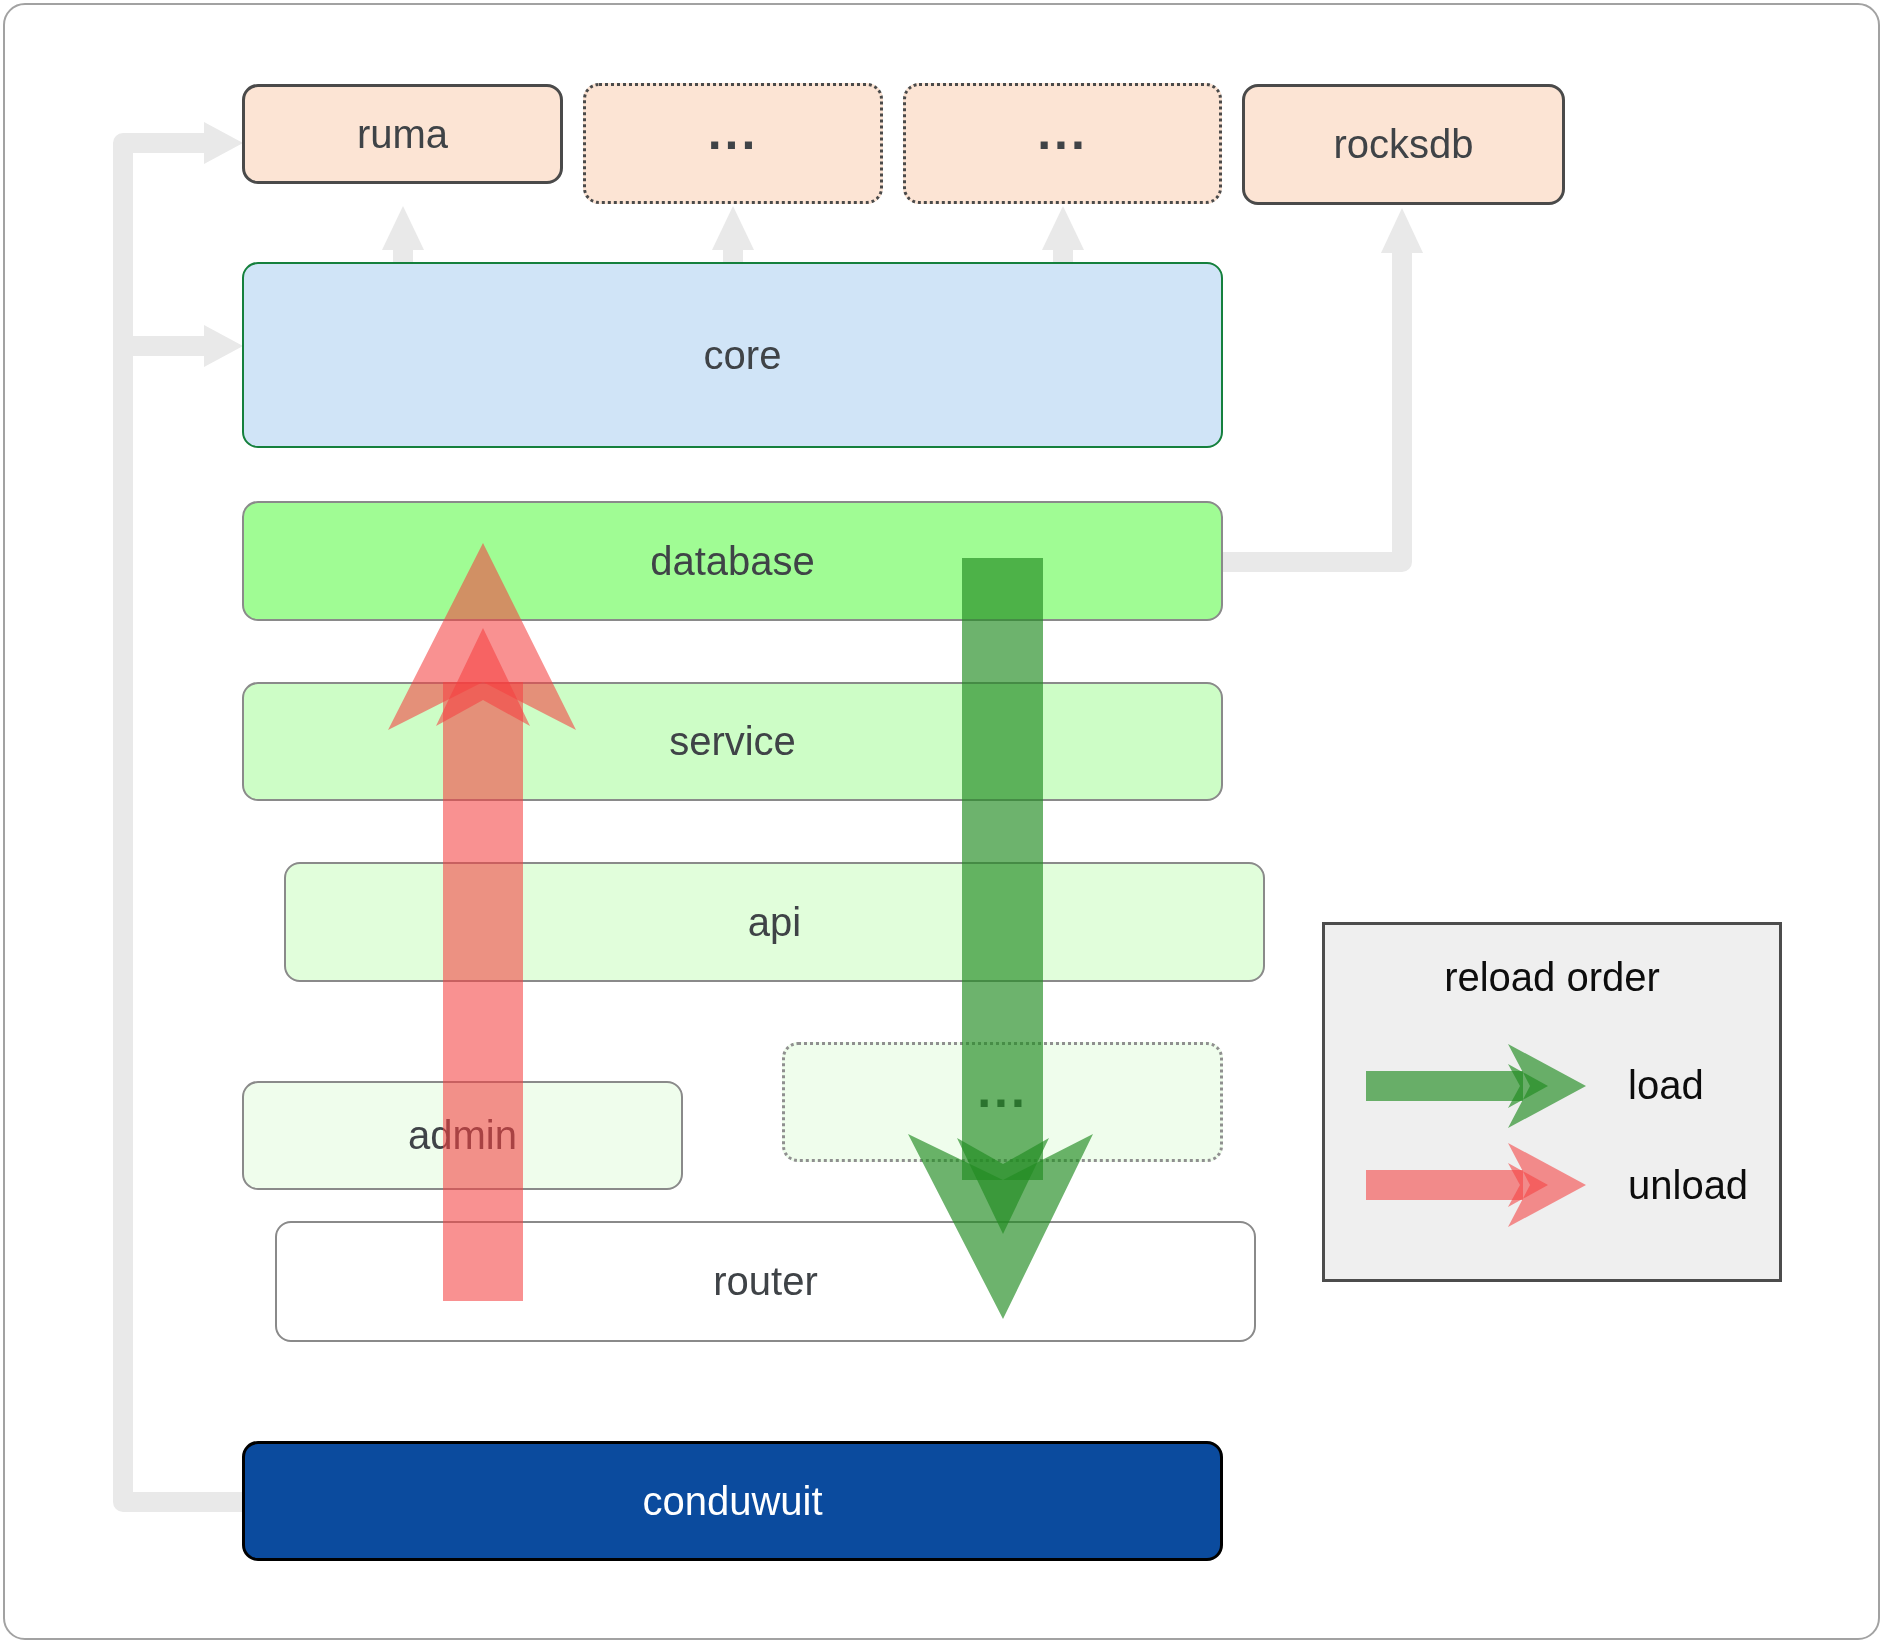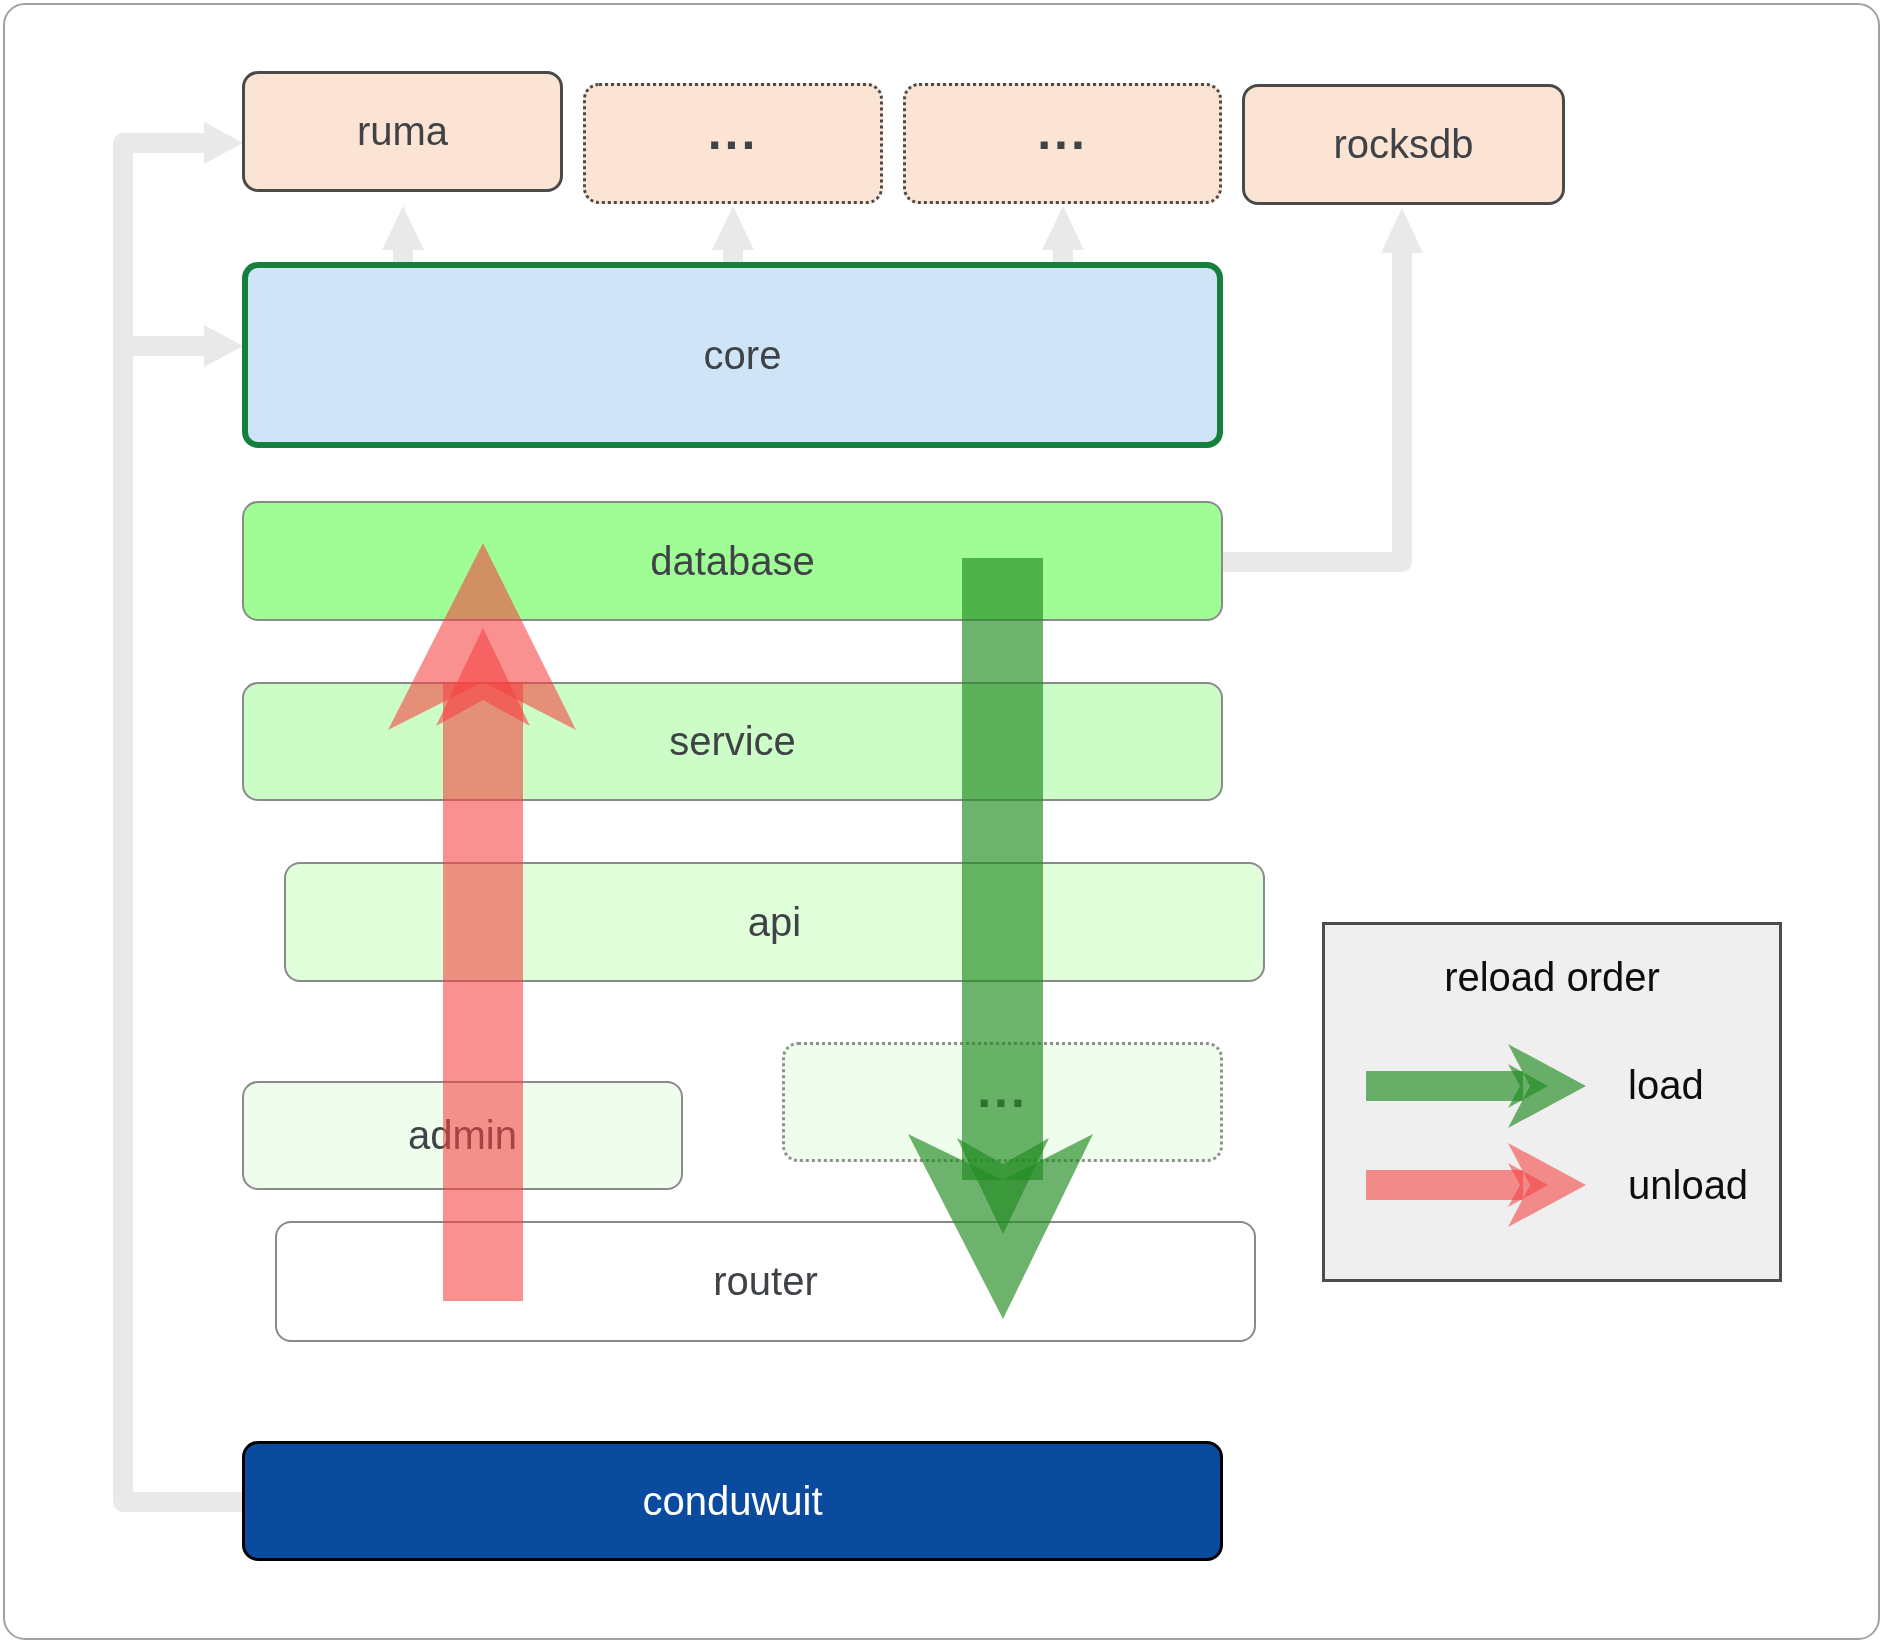--- a/index.html
+++ b/index.html
@@ -9,33 +9,33 @@
 
   svg.layer{position:absolute;left:0;top:0;width:1883px;height:1643px;}
   .connector-layer{z-index:1;}
   .flow-layer{z-index:3;pointer-events:none;}
 
   .node{position:absolute;z-index:2;box-sizing:border-box;border-radius:16px;
         display:flex;align-items:center;justify-content:center;
         font-size:40px;color:#3f4347;}
   .peach{background:#fce4d4;border:3px solid #4a4a4a;}
   .peach.dotted{border:3px dotted #4a4a4a;}
-  .blue{background:#d0e4f7;border:6px solid #15803d;padding-left:20px;}
+  .blue{background:#d0e4f7;border:2px solid #15803d;padding-left:20px;}
   .green1{background:#a0fc94;border:2px solid #8a8a8a;}
   .green2{background:#cdfdc6;border:2px solid #8a8a8a;}
   .green3{background:#e1fedb;border:2px solid #8a8a8a;}
   .green4{background:#effdec;border:2px solid #8a8a8a;}
   .green4.dotted{border:3px dotted #8f8f8f;}
   .white{background:#ffffff;border:2px solid #8a8a8a;}
   .navy{background:#0b4b9e;border:3px solid #000000;color:#ffffff;}
 
   .dots-label{font-weight:bold;font-size:50px;letter-spacing:3px;transform:translateY(-0.24em);}
 
   
-  .n-ruma{left:242px;top:71px;width:321px;height:121px;}
+  .n-ruma{left:242px;top:84px;width:321px;height:100px;}
   .n-te1{left:583px;top:83px;width:300px;height:121px;}
   .n-te2{left:903px;top:83px;width:319px;height:121px;}
   .n-rocksdb{left:1242px;top:84px;width:323px;height:121px;}
   .n-core{left:242px;top:262px;width:981px;height:186px;}
   .n-database{left:242px;top:501px;width:981px;height:120px;}
   .n-service{left:242px;top:682px;width:981px;height:119px;}
   .n-api{left:242px;top:862px;width:981px;height:120px;margin-left:42px;}
   .n-admin{left:242px;top:1081px;width:441px;height:109px;}
   .n-adots{left:782px;top:1042px;width:441px;height:120px;}
   .n-router{left:242px;top:1221px;width:981px;height:121px;margin-left:33px;}

